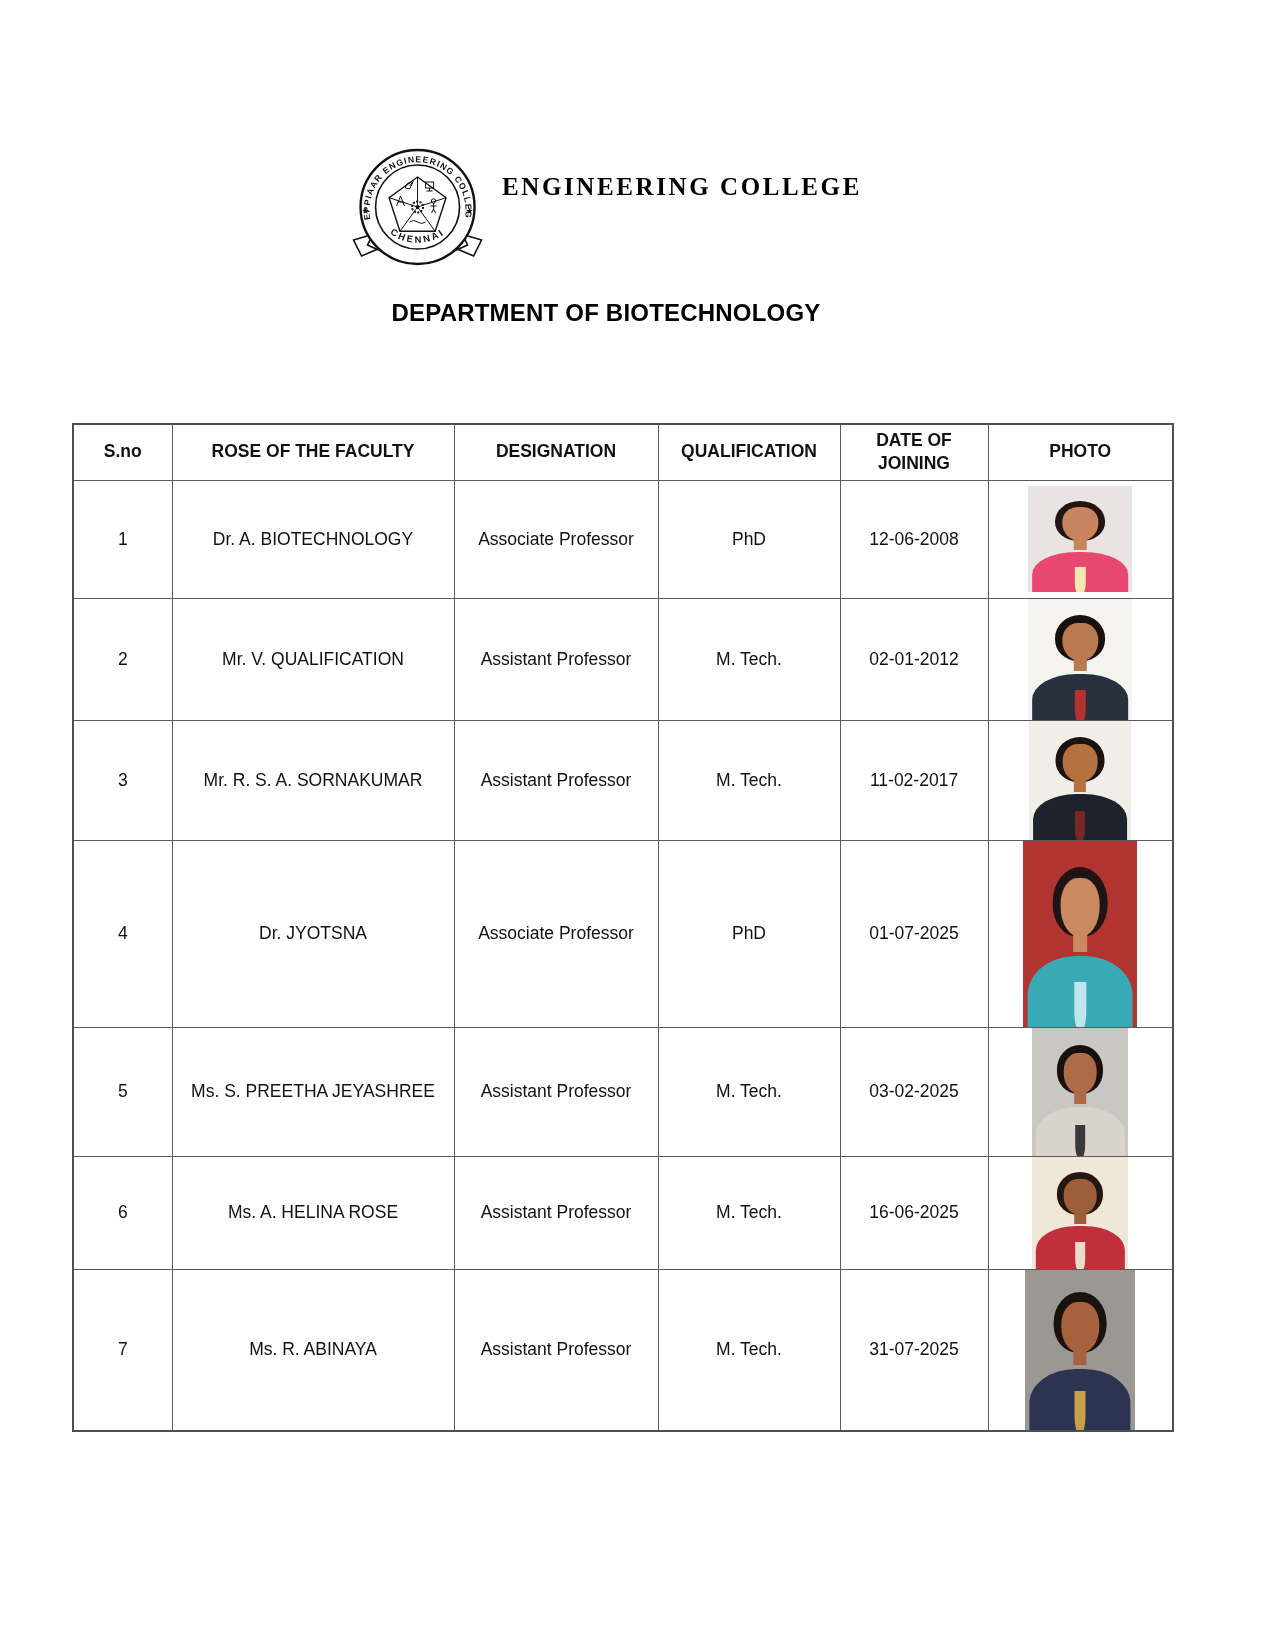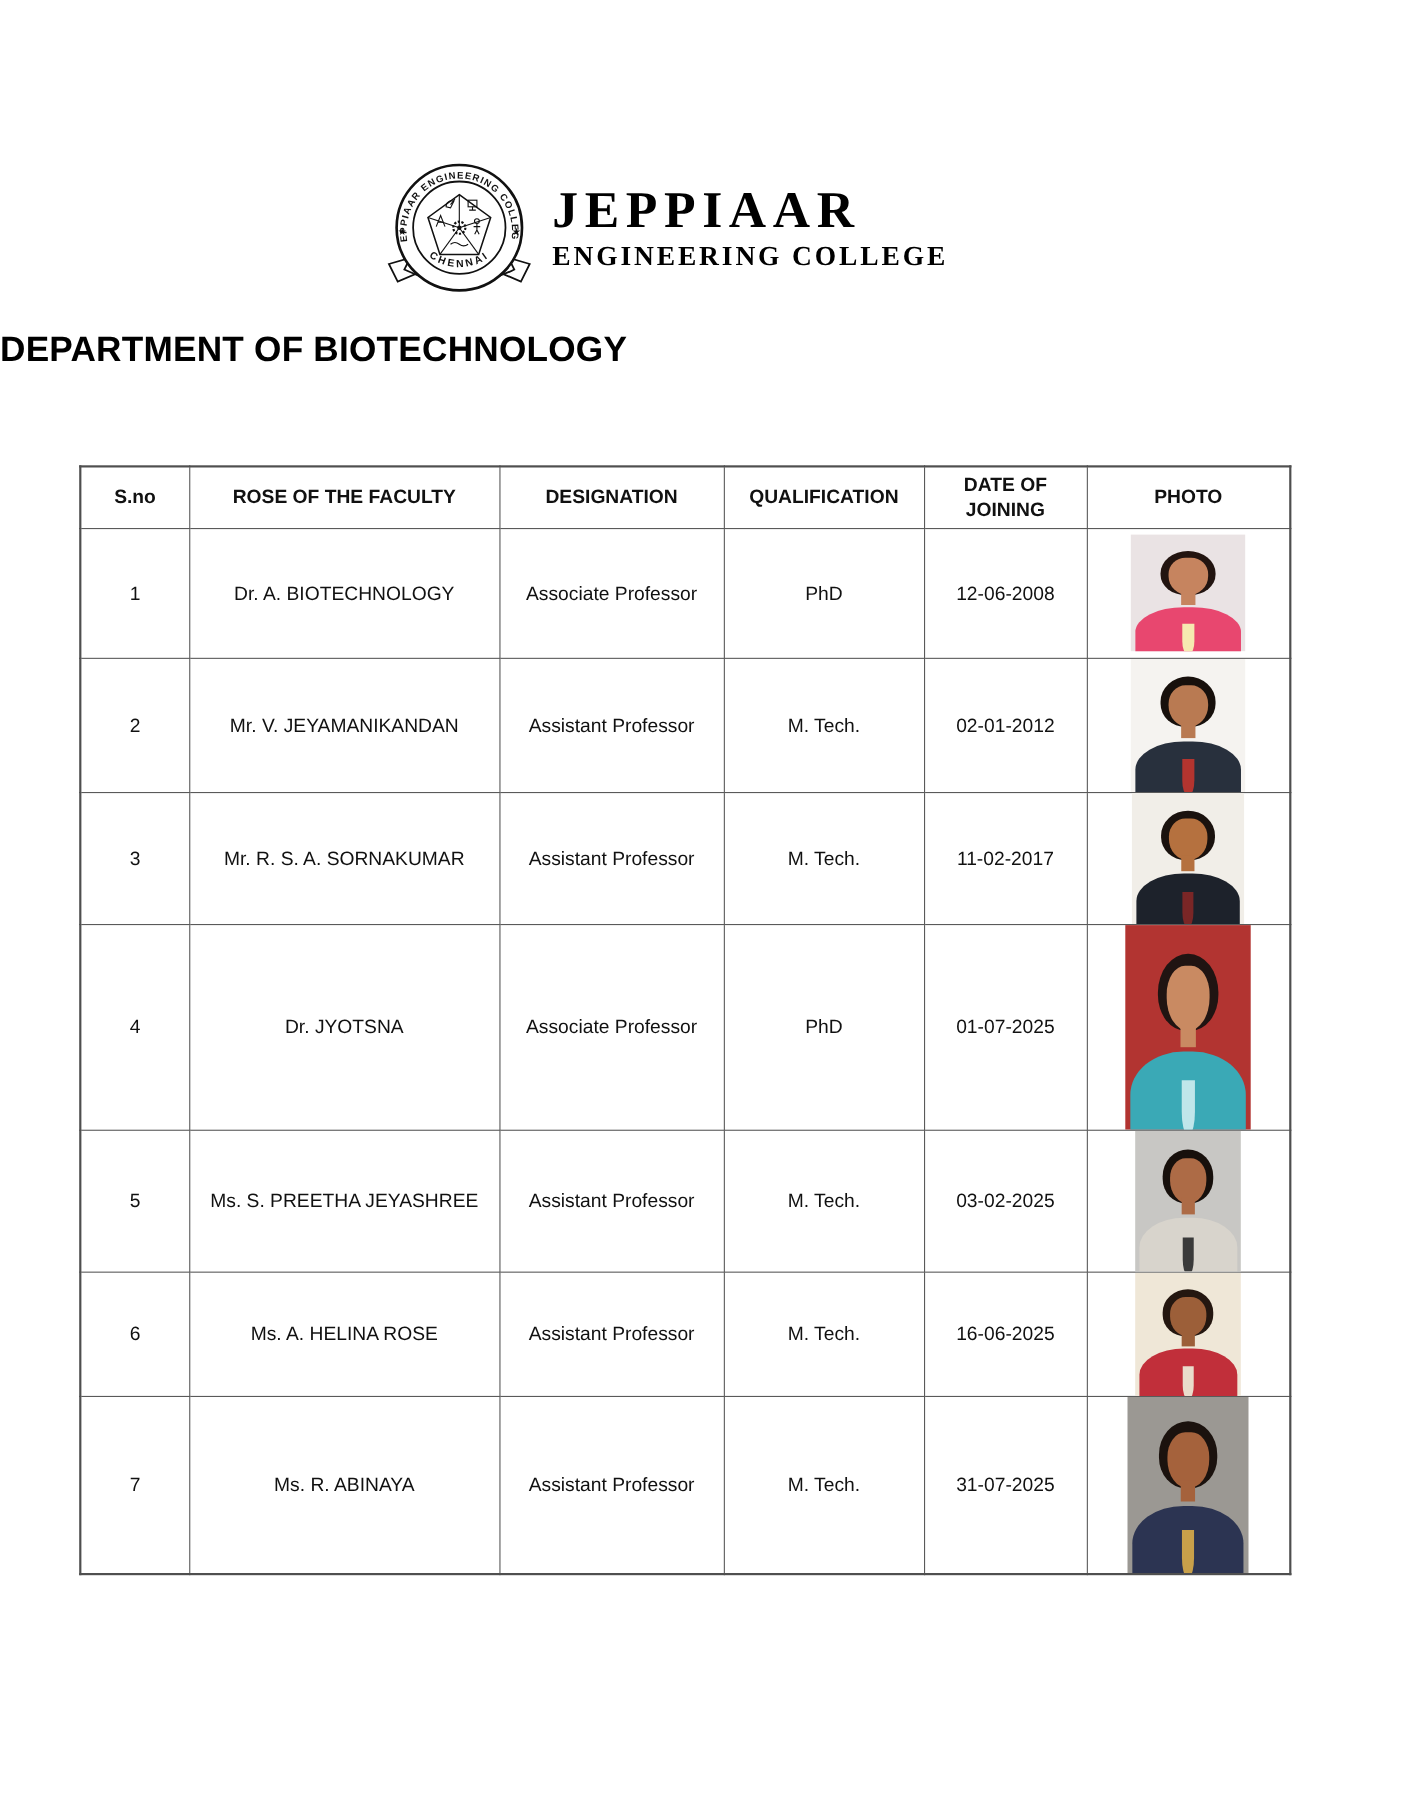--- a/index.html
+++ b/index.html
@@ -16,22 +16,22 @@
   .wordmark{margin-top:22px;}
   .wm1{
     font-family:"Liberation Serif",serif;font-weight:bold;
     font-size:47px;line-height:1;letter-spacing:6px;white-space:nowrap;
   }
   .wm2{
     font-family:"Liberation Serif",serif;font-weight:bold;
     font-size:25px;letter-spacing:2.6px;margin-top:5px;white-space:nowrap;
   }
   .page-title{
-    position:absolute;top:299px;left:0;width:1212px;
-    font-weight:bold;font-size:32px;letter-spacing:.2px;
+    position:absolute;top:299px;left:0;width:1212px;text-align:center;
+    font-weight:bold;font-size:24px;letter-spacing:.2px;
   }
   table.faculty{
     position:absolute;top:423px;left:72px;width:1100px;
     border-collapse:collapse;table-layout:fixed;
     border:2px solid #4f4f4f;
   }
   table.faculty th,table.faculty td{
     border:1.5px solid #5a5a5a;text-align:center;vertical-align:middle;
     font-size:17.5px;padding:0 18px;overflow:hidden;color:#111;
   }
@@ -108,21 +108,20 @@
       <path d="M 49,60 l 4,-10 l 4,10 M 50,56 h 6"></path>
       <circle cx="86" cy="55" r="2.2"></circle>
         <path d="M 86,57 v 6 M 83,60 h 6 M 84,67 l 2,-4 l 2,4"></path>
       <path d="M 62,76 q 4,-3 8,0 q 4,3 8,0"></path>
     </g>
 
     <circle cx="70" cy="61" r="5.5" fill="none" stroke="#111" stroke-width="2" stroke-dasharray="2,1.4"></circle>
     <circle cx="70" cy="61" r="2" fill="#111"></circle>
   </svg>
   <div class="wordmark">
-    <div class="wm1">JEPPIAAR</div>
     <div class="wm2">ENGINEERING COLLEGE</div>
   </div>
 </div>
 
 <div class="page-title">DEPARTMENT OF BIOTECHNOLOGY</div>
 
 <table class="faculty">
   <colgroup>
     <col style="width:99px">
       <col style="width:282px">
@@ -153,21 +152,21 @@
           <div class="hair"></div>
             <div class="head"></div>
             <div class="neck"></div>
             <div class="body"></div>
             <div class="accent"></div>
         </div>
       </td>
     </tr>
     <tr style="height:121px">
       <td>2</td>
-      <td>Mr. V. JEYAMANIKANDAN</td>
+      <td>Mr. V. QUALIFICATION</td>
       <td>Assistant Professor</td>
       <td>M. Tech.</td>
       <td>02-01-2012</td>
       <td class="photo-cell">
         <div class="photo" style="width: 104px; height: 121px; --bg: #f5f3f0; --hair: #17100c; --skin: #b97a52; --attire: #28303d; --accent: #b3342f;" title="man-in-dark-suit-red-tie-portrait">
           <div class="hair"></div>
             <div class="head"></div>
             <div class="neck"></div>
             <div class="body"></div>
             <div class="accent"></div>

